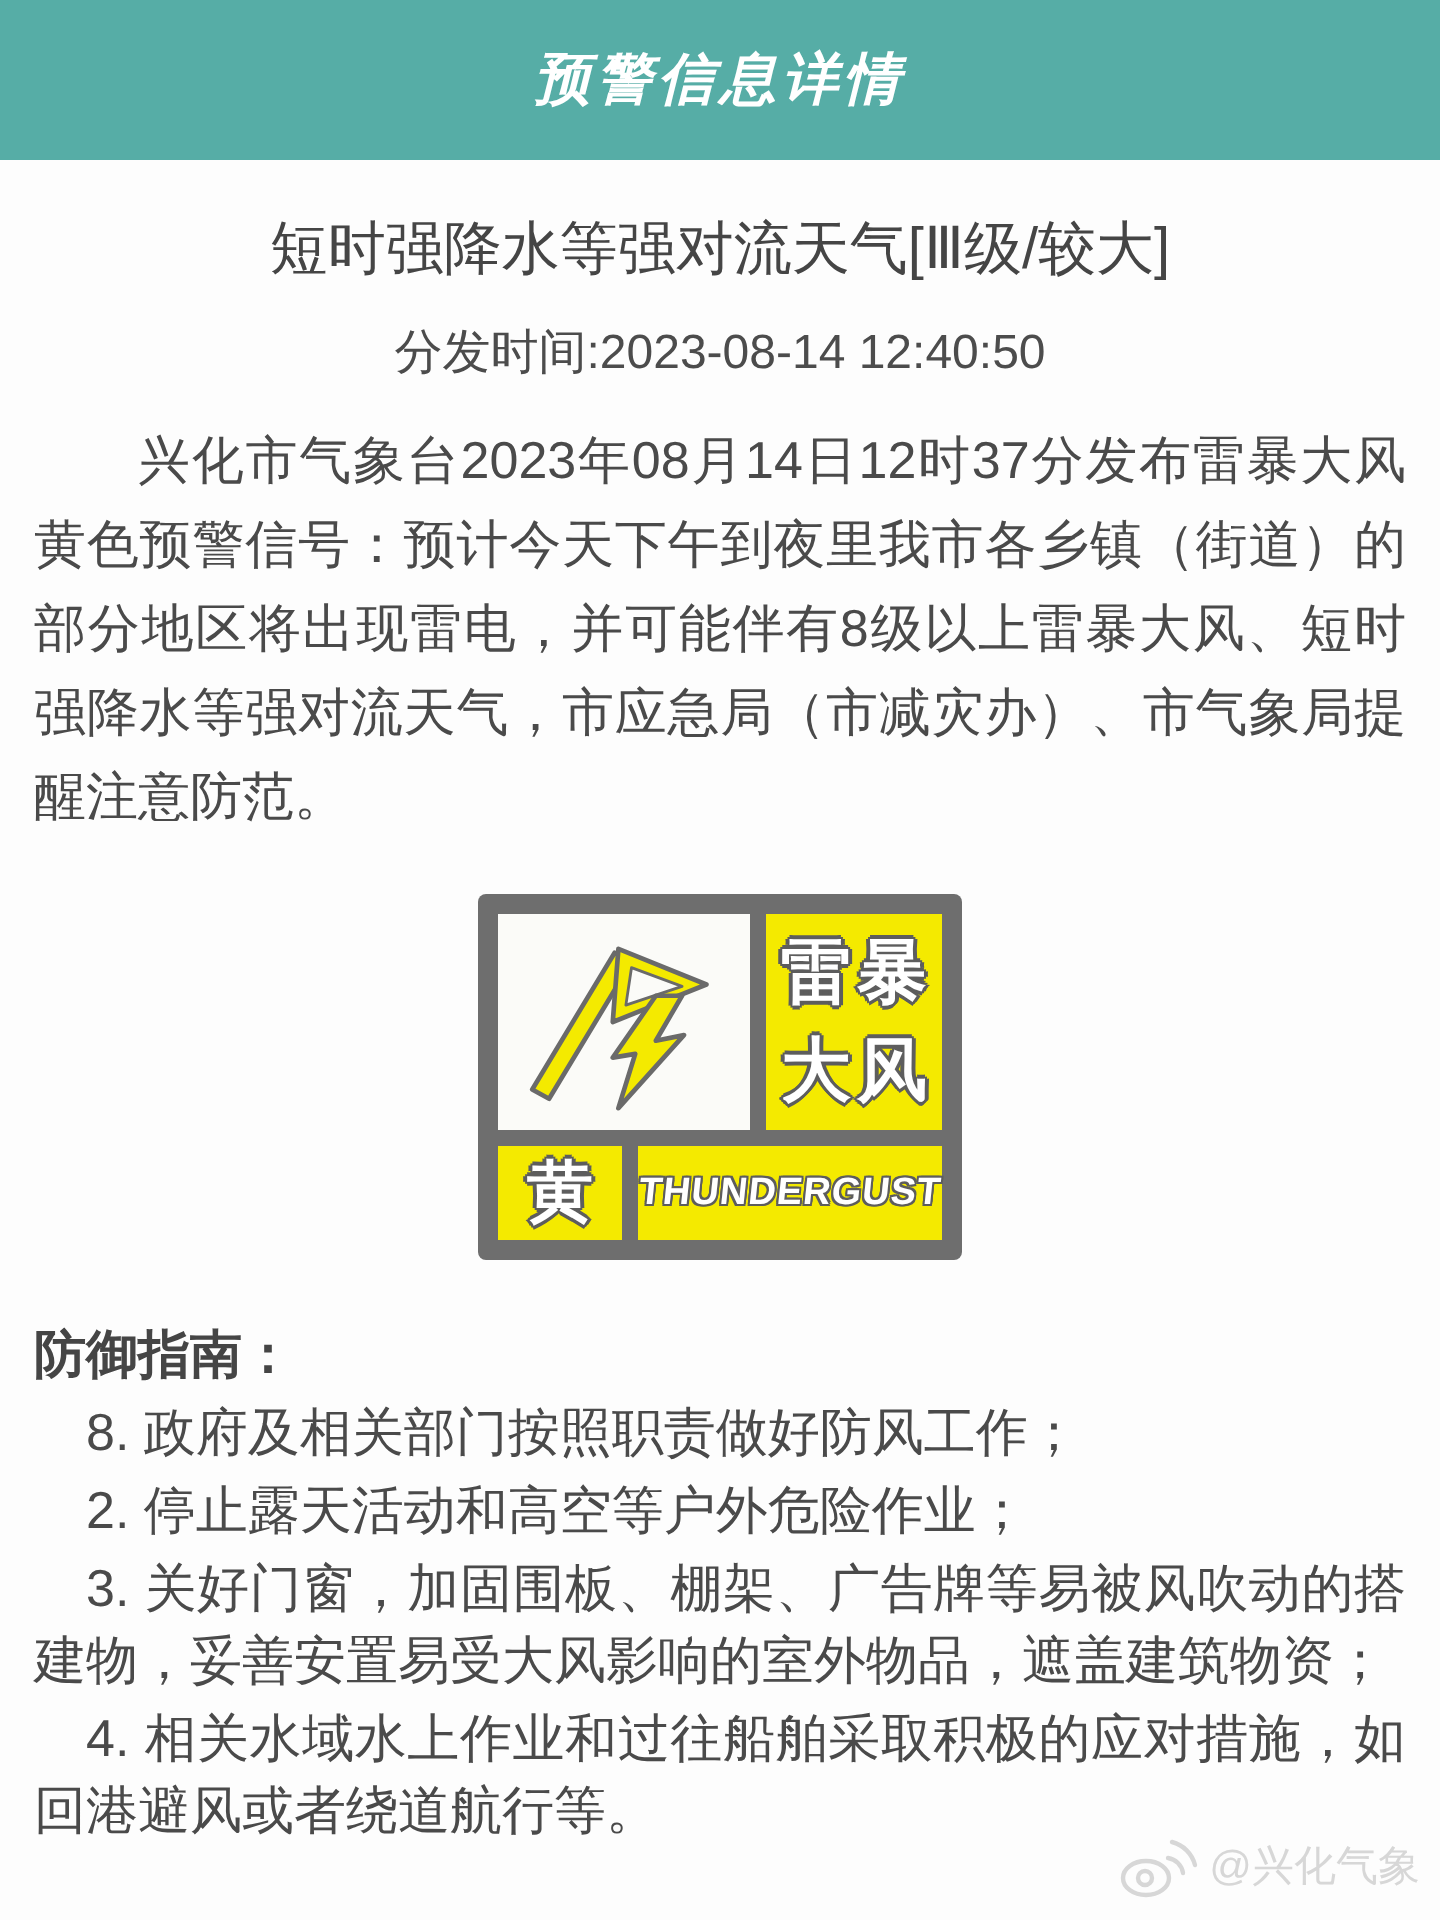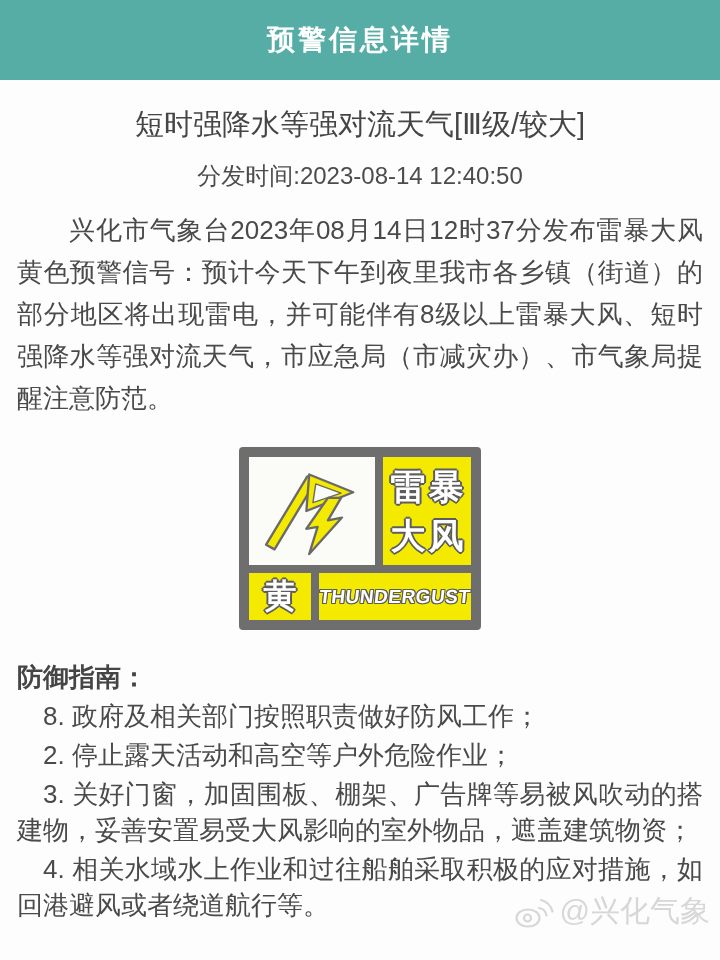--- a/index.html
+++ b/index.html
@@ -18,20 +18,21 @@
     background: var(--header-bg, #56ada6);
     display: flex;
     align-items: center;
     justify-content: center;
   }
   .topbar-title {
     color: #ffffff;
     font-size: 28px;
     font-weight: 700;
     letter-spacing: 3px;
+    font-style: italic;
   }
   
   .alert-title {
     margin: 25px 20px 0;
     text-align: center;
     font-size: 29px;
     font-weight: 400;
     color: #454545;
   }
   .issue-time {
@@ -130,26 +131,26 @@
     line-height: 36px;
     text-indent: 1em;
     text-align: justify;
     color: var(--text-color, #4a4a4a);
   }
   .guide-item:first-of-type { margin-top: 8px; }
   
   .watermark {
     position: absolute;
     right: 10px;
-    bottom: 28px;
+    bottom: 10px;
     display: flex;
     align-items: center;
     gap: 6px;
     color: var(--watermark-color, #d7d7d7);
-    font-size: 30px;
+    font-size: 21px;
   }
   .wm-icon { display: inline-flex; }
 </style>
 </head>
 <body>
 
 <div class="page">
 
   <header class="topbar">
     <div class="topbar-title">预警信息详情</div>

